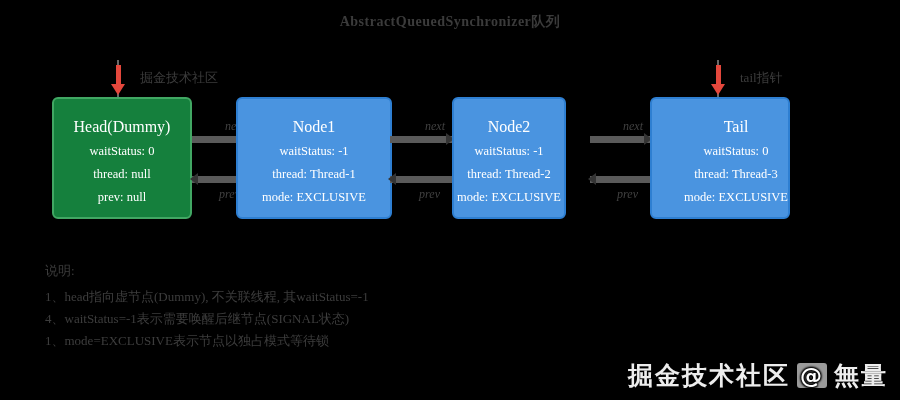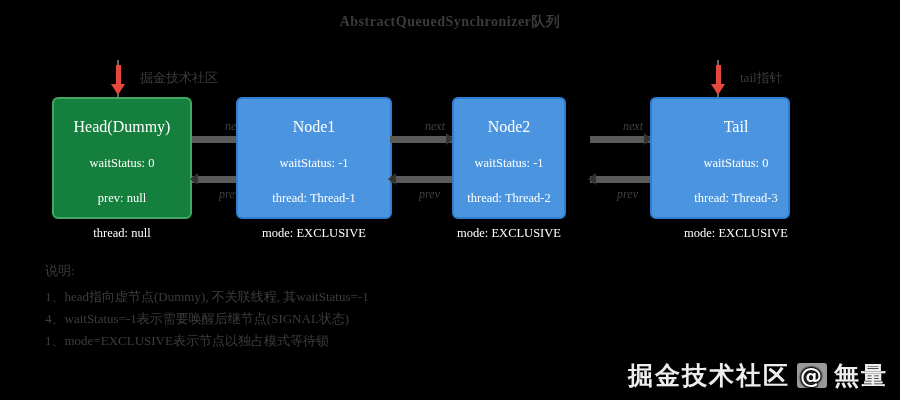--- a/index.html
+++ b/index.html
@@ -15,21 +15,21 @@
   .node{
     position:absolute;top:97px;height:122px;box-sizing:border-box;
     border-radius:6px;color:#fff;text-align:center;
   }
   .node-green{left:52px;width:140px;background:#15803d;border:2px solid #41a763;}
   .node-blue{background:#4a94e0;border:2px solid #2e7fd2;}
   .n1{left:236px;width:156px;}
   .n2{left:452px;width:114px;}
   .n3{left:650px;width:140px;padding-left:32px;}
   .node-title{margin-top:19px;font-size:16px;}
-  .node-line{margin-top:20px;font-size:12.5px;}
+  .node-line{margin-top:8px;font-size:12.5px;}
   
   .gap{position:absolute;top:97px;height:122px;}
   .g1{left:192px;width:60px;}
   .g2{left:390px;width:62px;}
   .g3{left:590px;width:60px;}
   .bar{position:absolute;left:0;right:0;height:7px;background:#5a5a5a;}
   .bar-next{top:39px;}
   .bar-prev{top:79px;}
   .ah{position:absolute;width:0;height:0;border-top:6px solid transparent;border-bottom:6px solid transparent;}
   .ah-right{right:-2px;top:36px;border-left:8px solid #343434;}
@@ -76,22 +76,22 @@
   <div class="pointer p-tail">
     <div class="pointer-line"></div>
     <div class="red-shaft"></div>
     <div class="red-head"></div>
     <div class="pointer-label">tail指针</div>
   </div>
 
   <div class="node node-green">
     <div class="node-title">Head(Dummy)</div>
     <div class="node-line">waitStatus: 0</div>
+    <div class="node-line">thread: null</div>
     <div class="node-line">prev: null</div>
-    <div class="node-line">thread: null</div>
   </div>
 
   <div class="gap g1">
     <div class="bar bar-next"></div>
     <div class="ah ah-right"></div>
     <div class="edge-label lbl-next">next</div>
     <div class="bar bar-prev"></div>
     <div class="ah ah-left"></div>
     <div class="edge-label lbl-prev">prev</div>
   </div>

